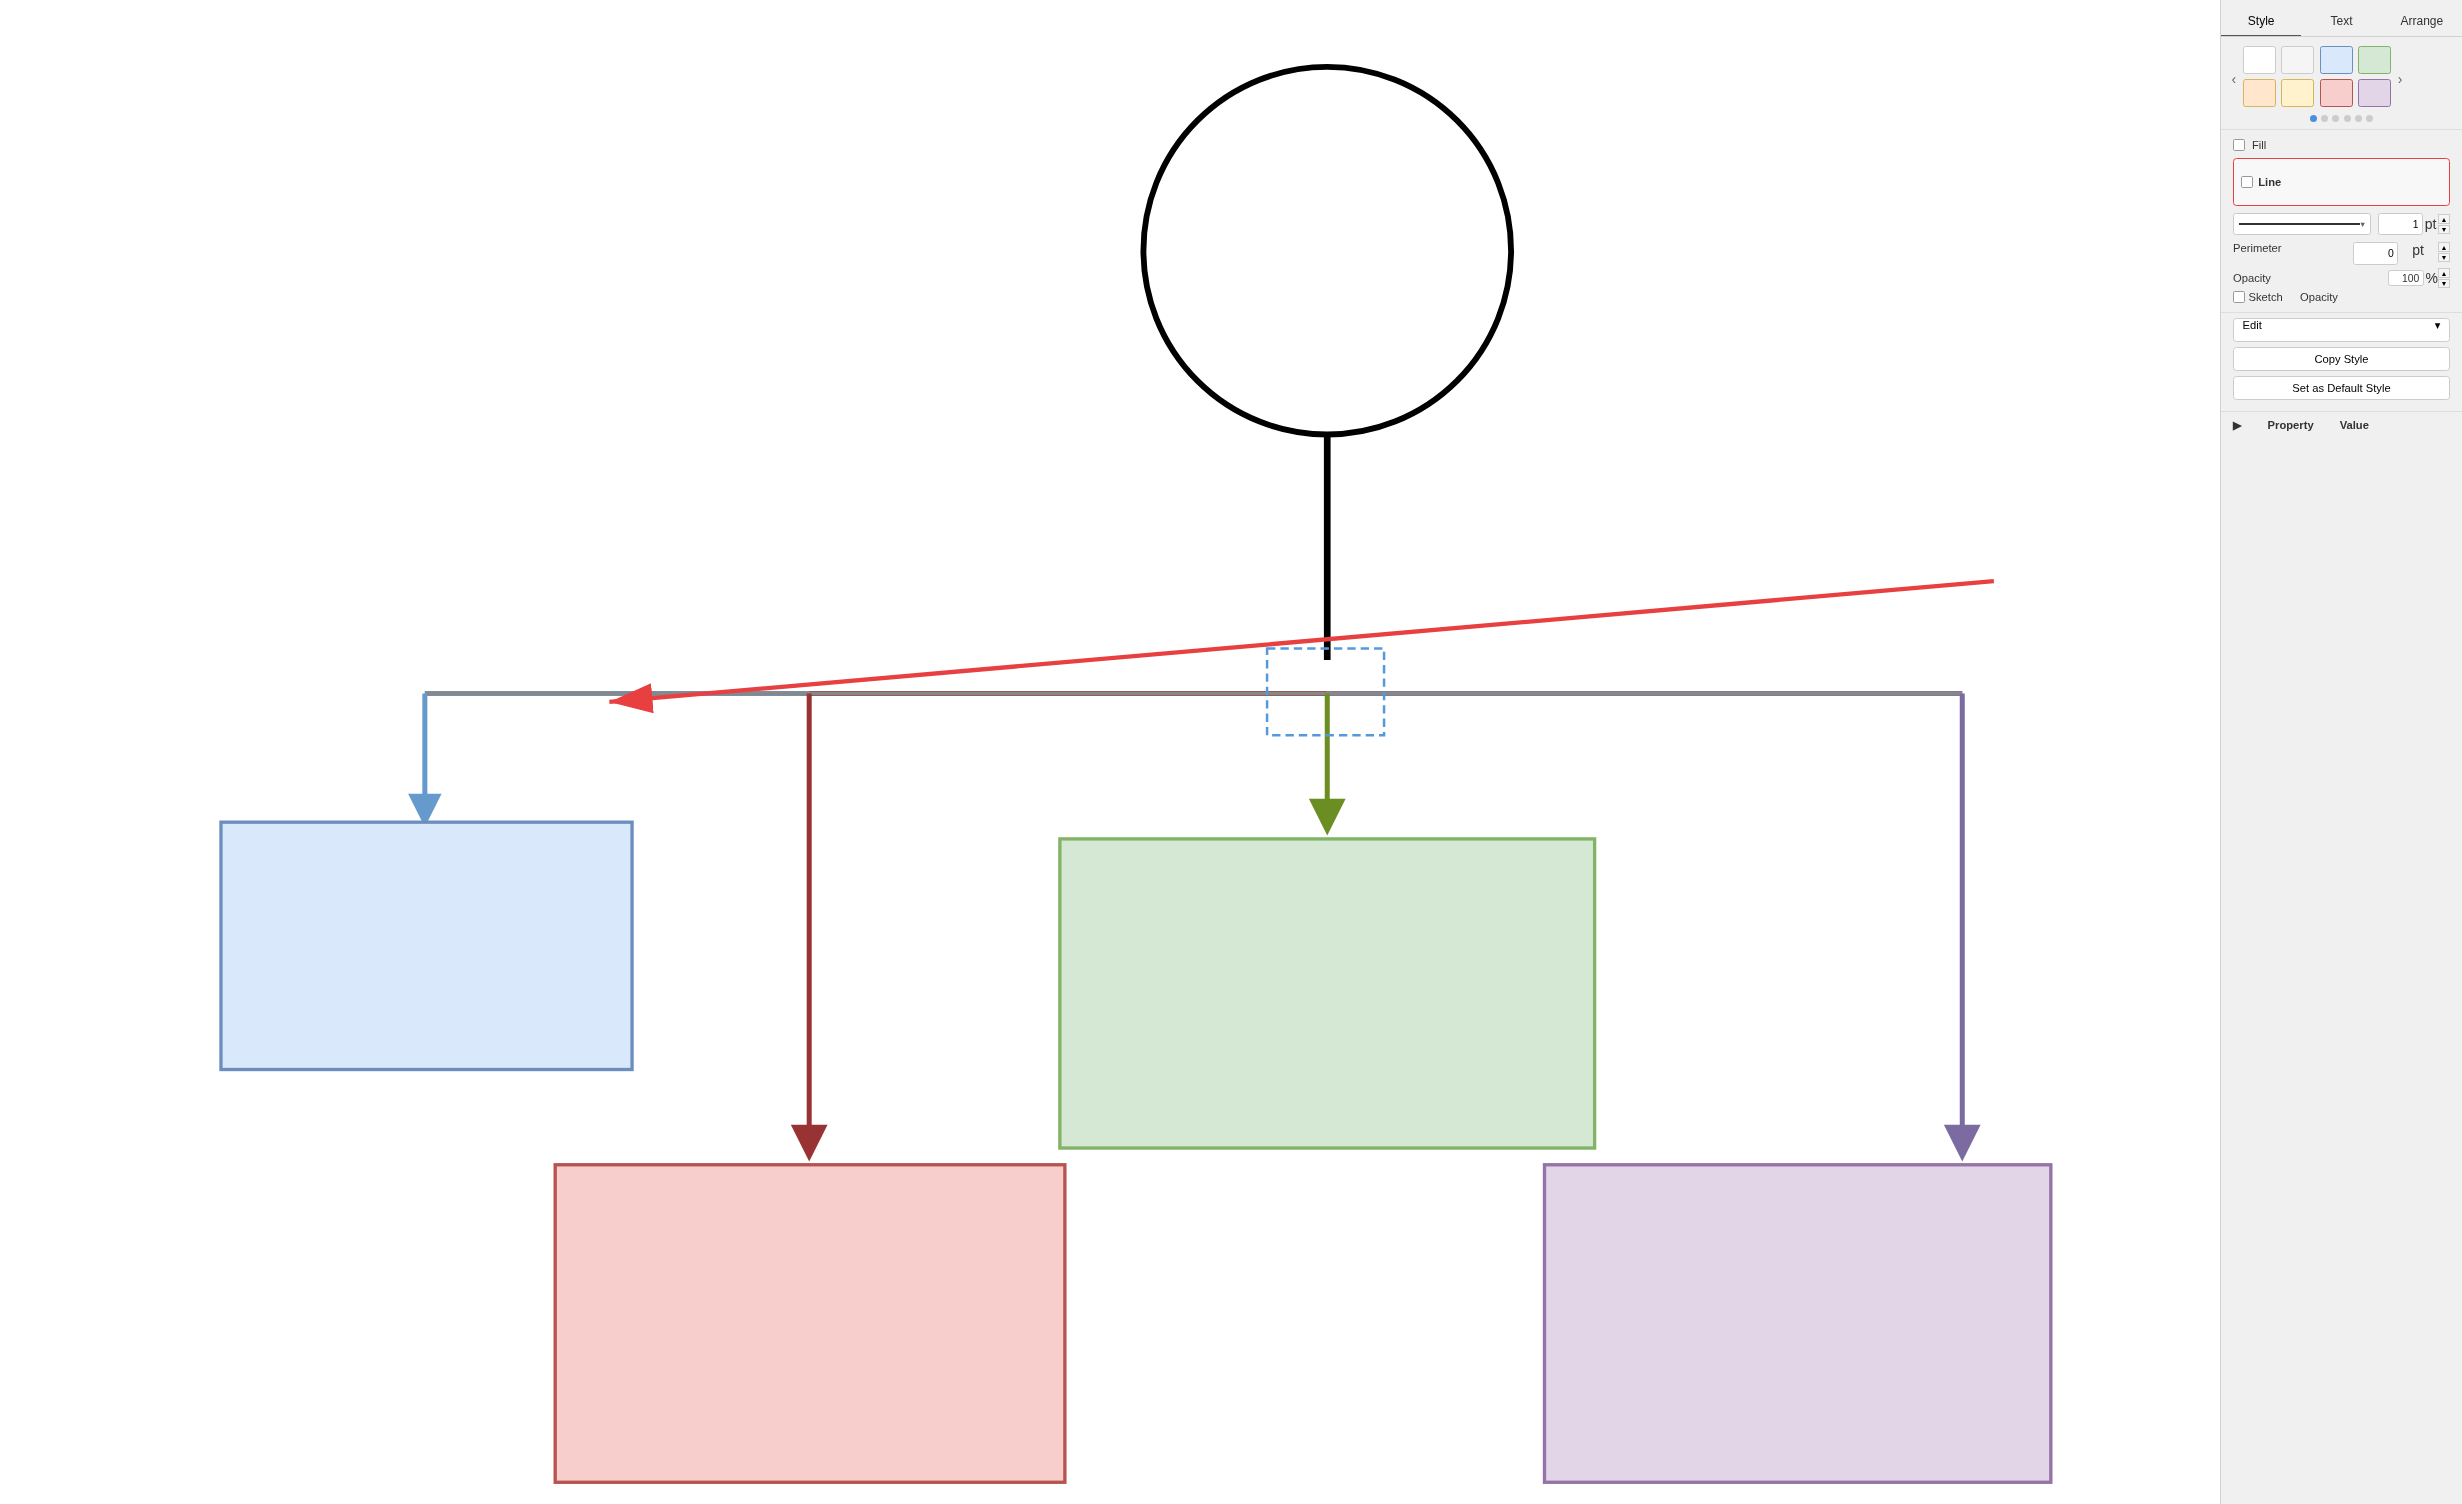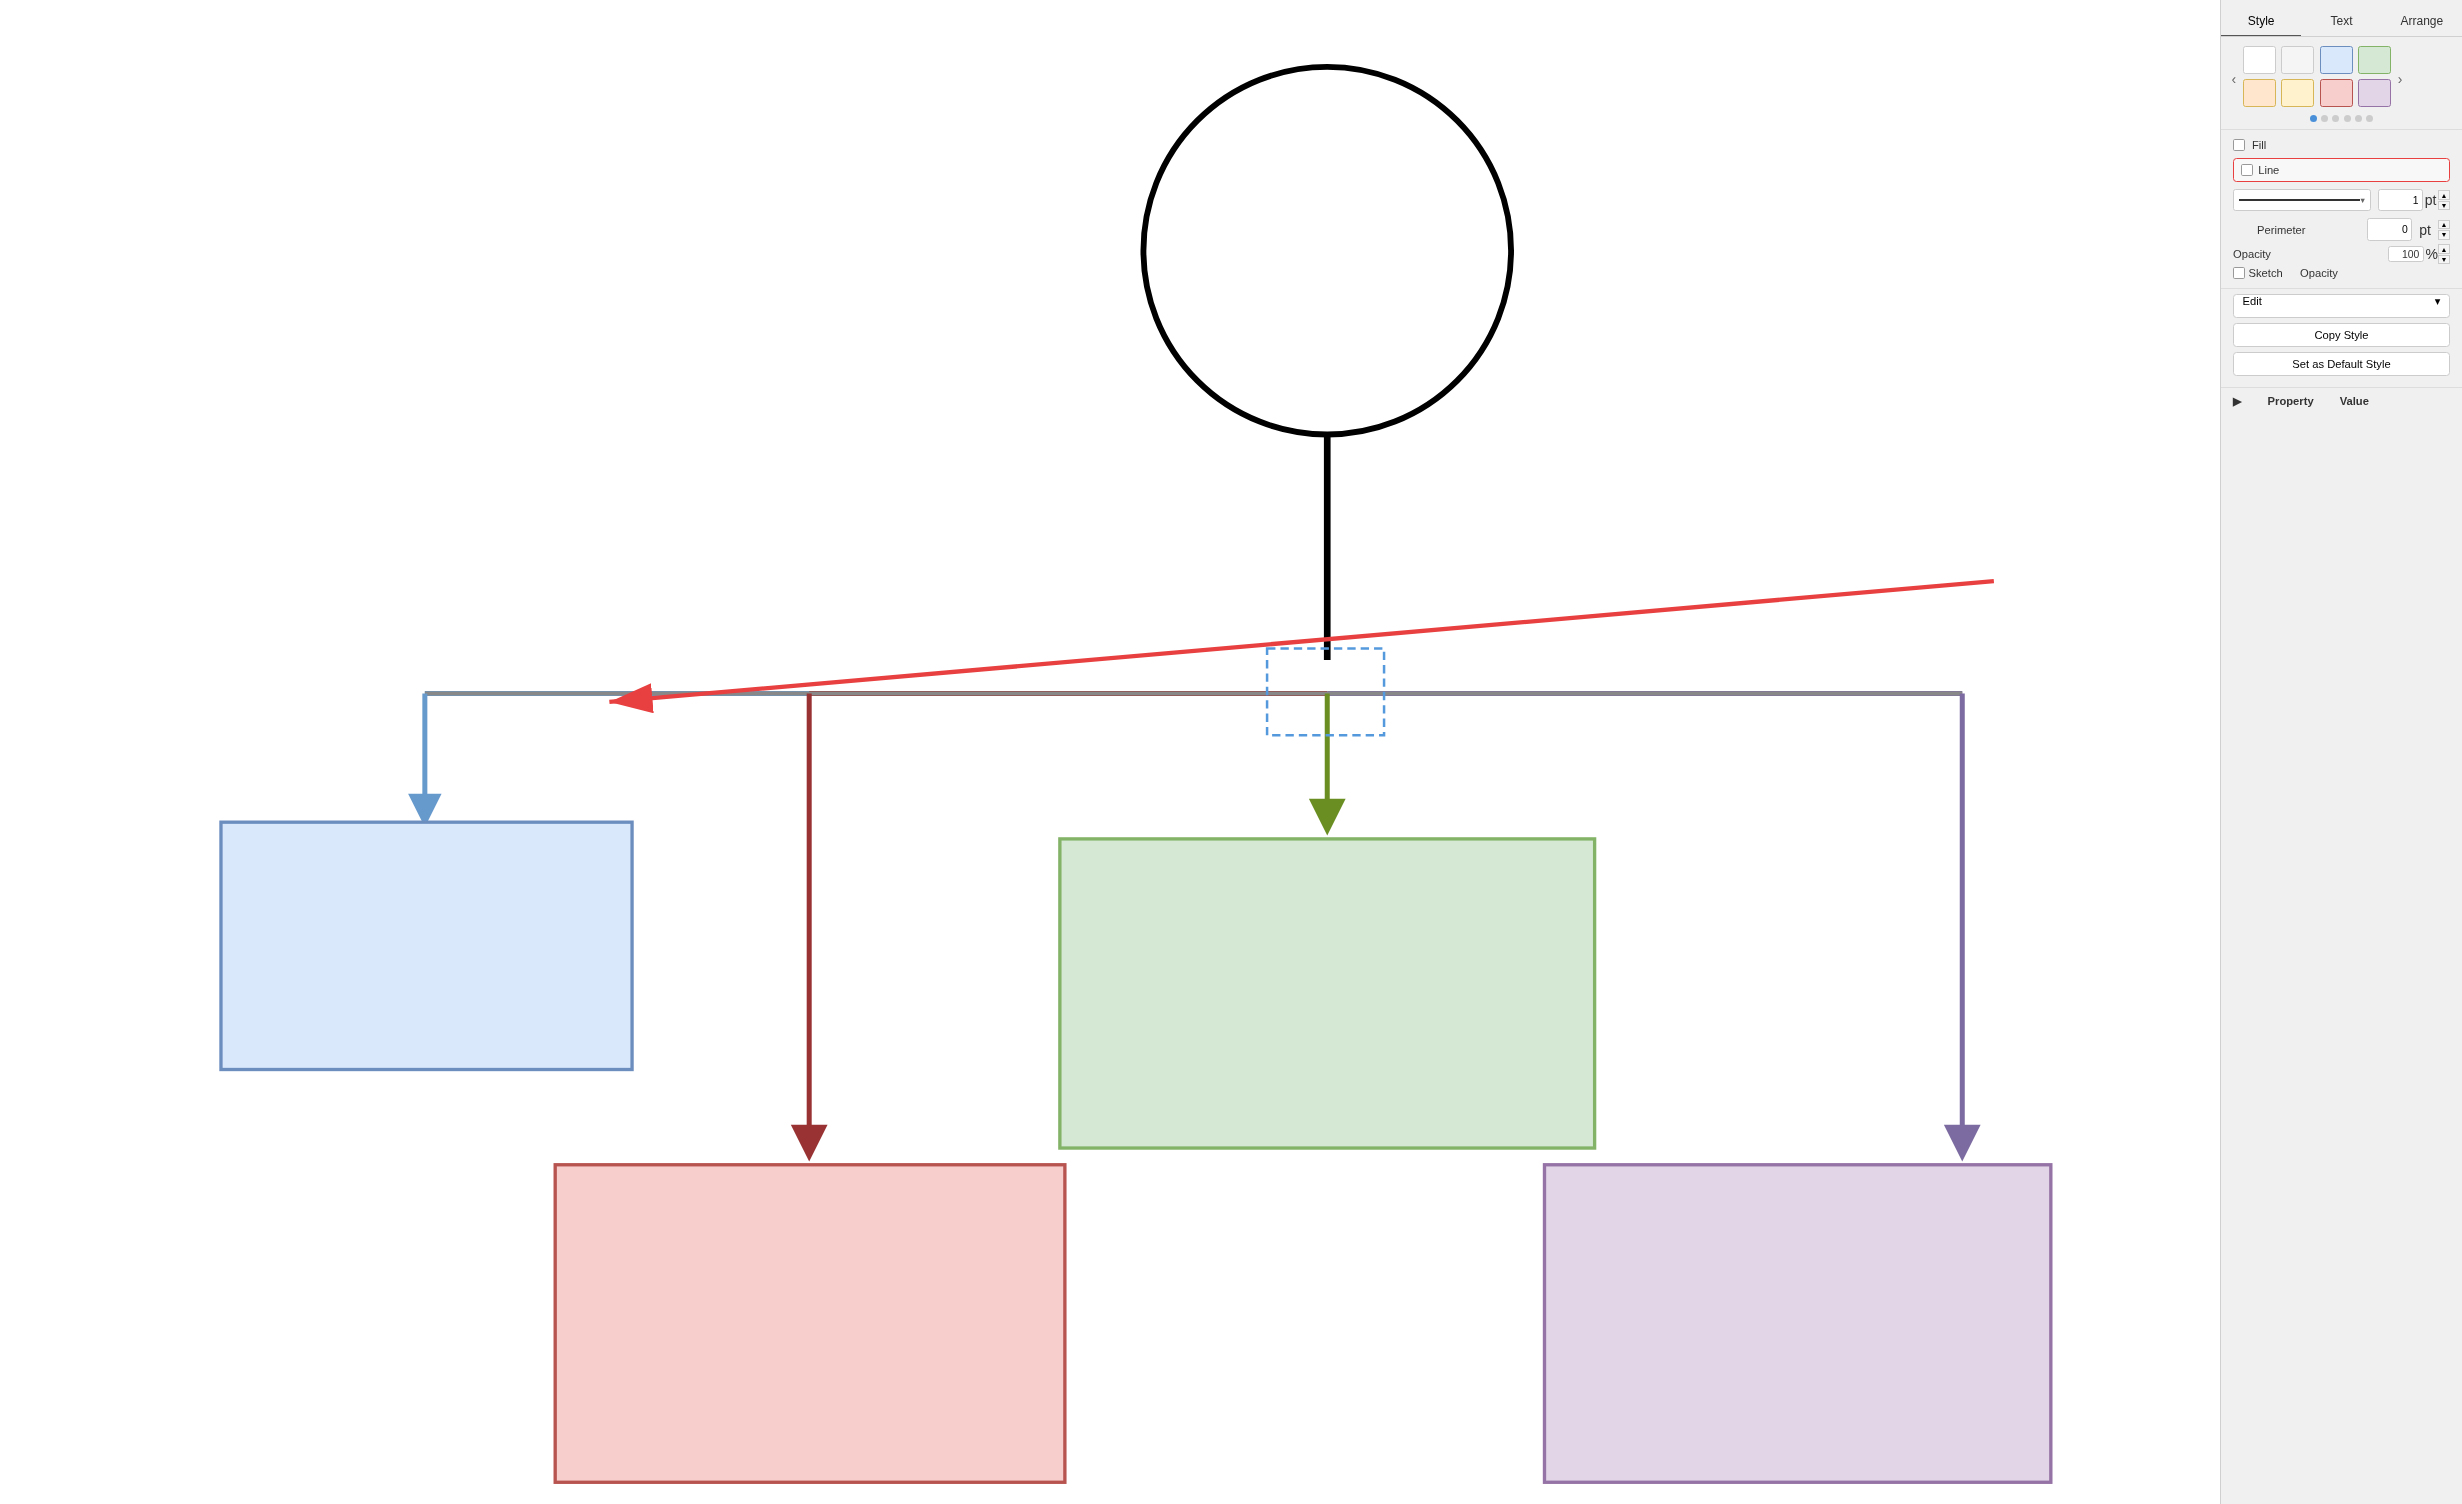--- a/index.html
+++ b/index.html
@@ -125,26 +125,27 @@
       height: 12px;
       border: 0.9px solid #999;
       border-radius: 1.7px;
       background: white;
       cursor: pointer;
     }
     
     .line-highlight-box {
       border: 1.7px solid #e84040;
       border-radius: 3.5px;
-      padding: 5px 7px;
+      padding: 17px 7px;
       display: inline-flex;
       align-items: center;
       gap: 5.2px;
       background: #f8f8f8;
       width: 100%;
+      font-weight: bold;
     }
     
     .prop-input-row {
       display: flex;
       align-items: center;
       gap: 7px;
       margin-bottom: 7px;
     }
     
     .line-style-wrapper {
@@ -305,24 +306,23 @@
       position: absolute;
       top: 0;
       left: 0;
       width: 100%;
       height: 100%;
       pointer-events: none;
     }
     
     .perimeter-row {
       display: flex;
-      align-items: center;
-      gap: 7px;
+      align-items: flex-start;
+      gap: 14px;
       margin-bottom: 3.5px;
-      margin-left: 24px;
     }
   </style>
 </head>
 <body>
 
 <div class="canvas-area">
   <svg class="diagram-svg" viewBox="0 0 1140 900">
 
     <circle cx="700" cy="150" r="110" fill="white" stroke="black" stroke-width="3.5"></circle>
 

